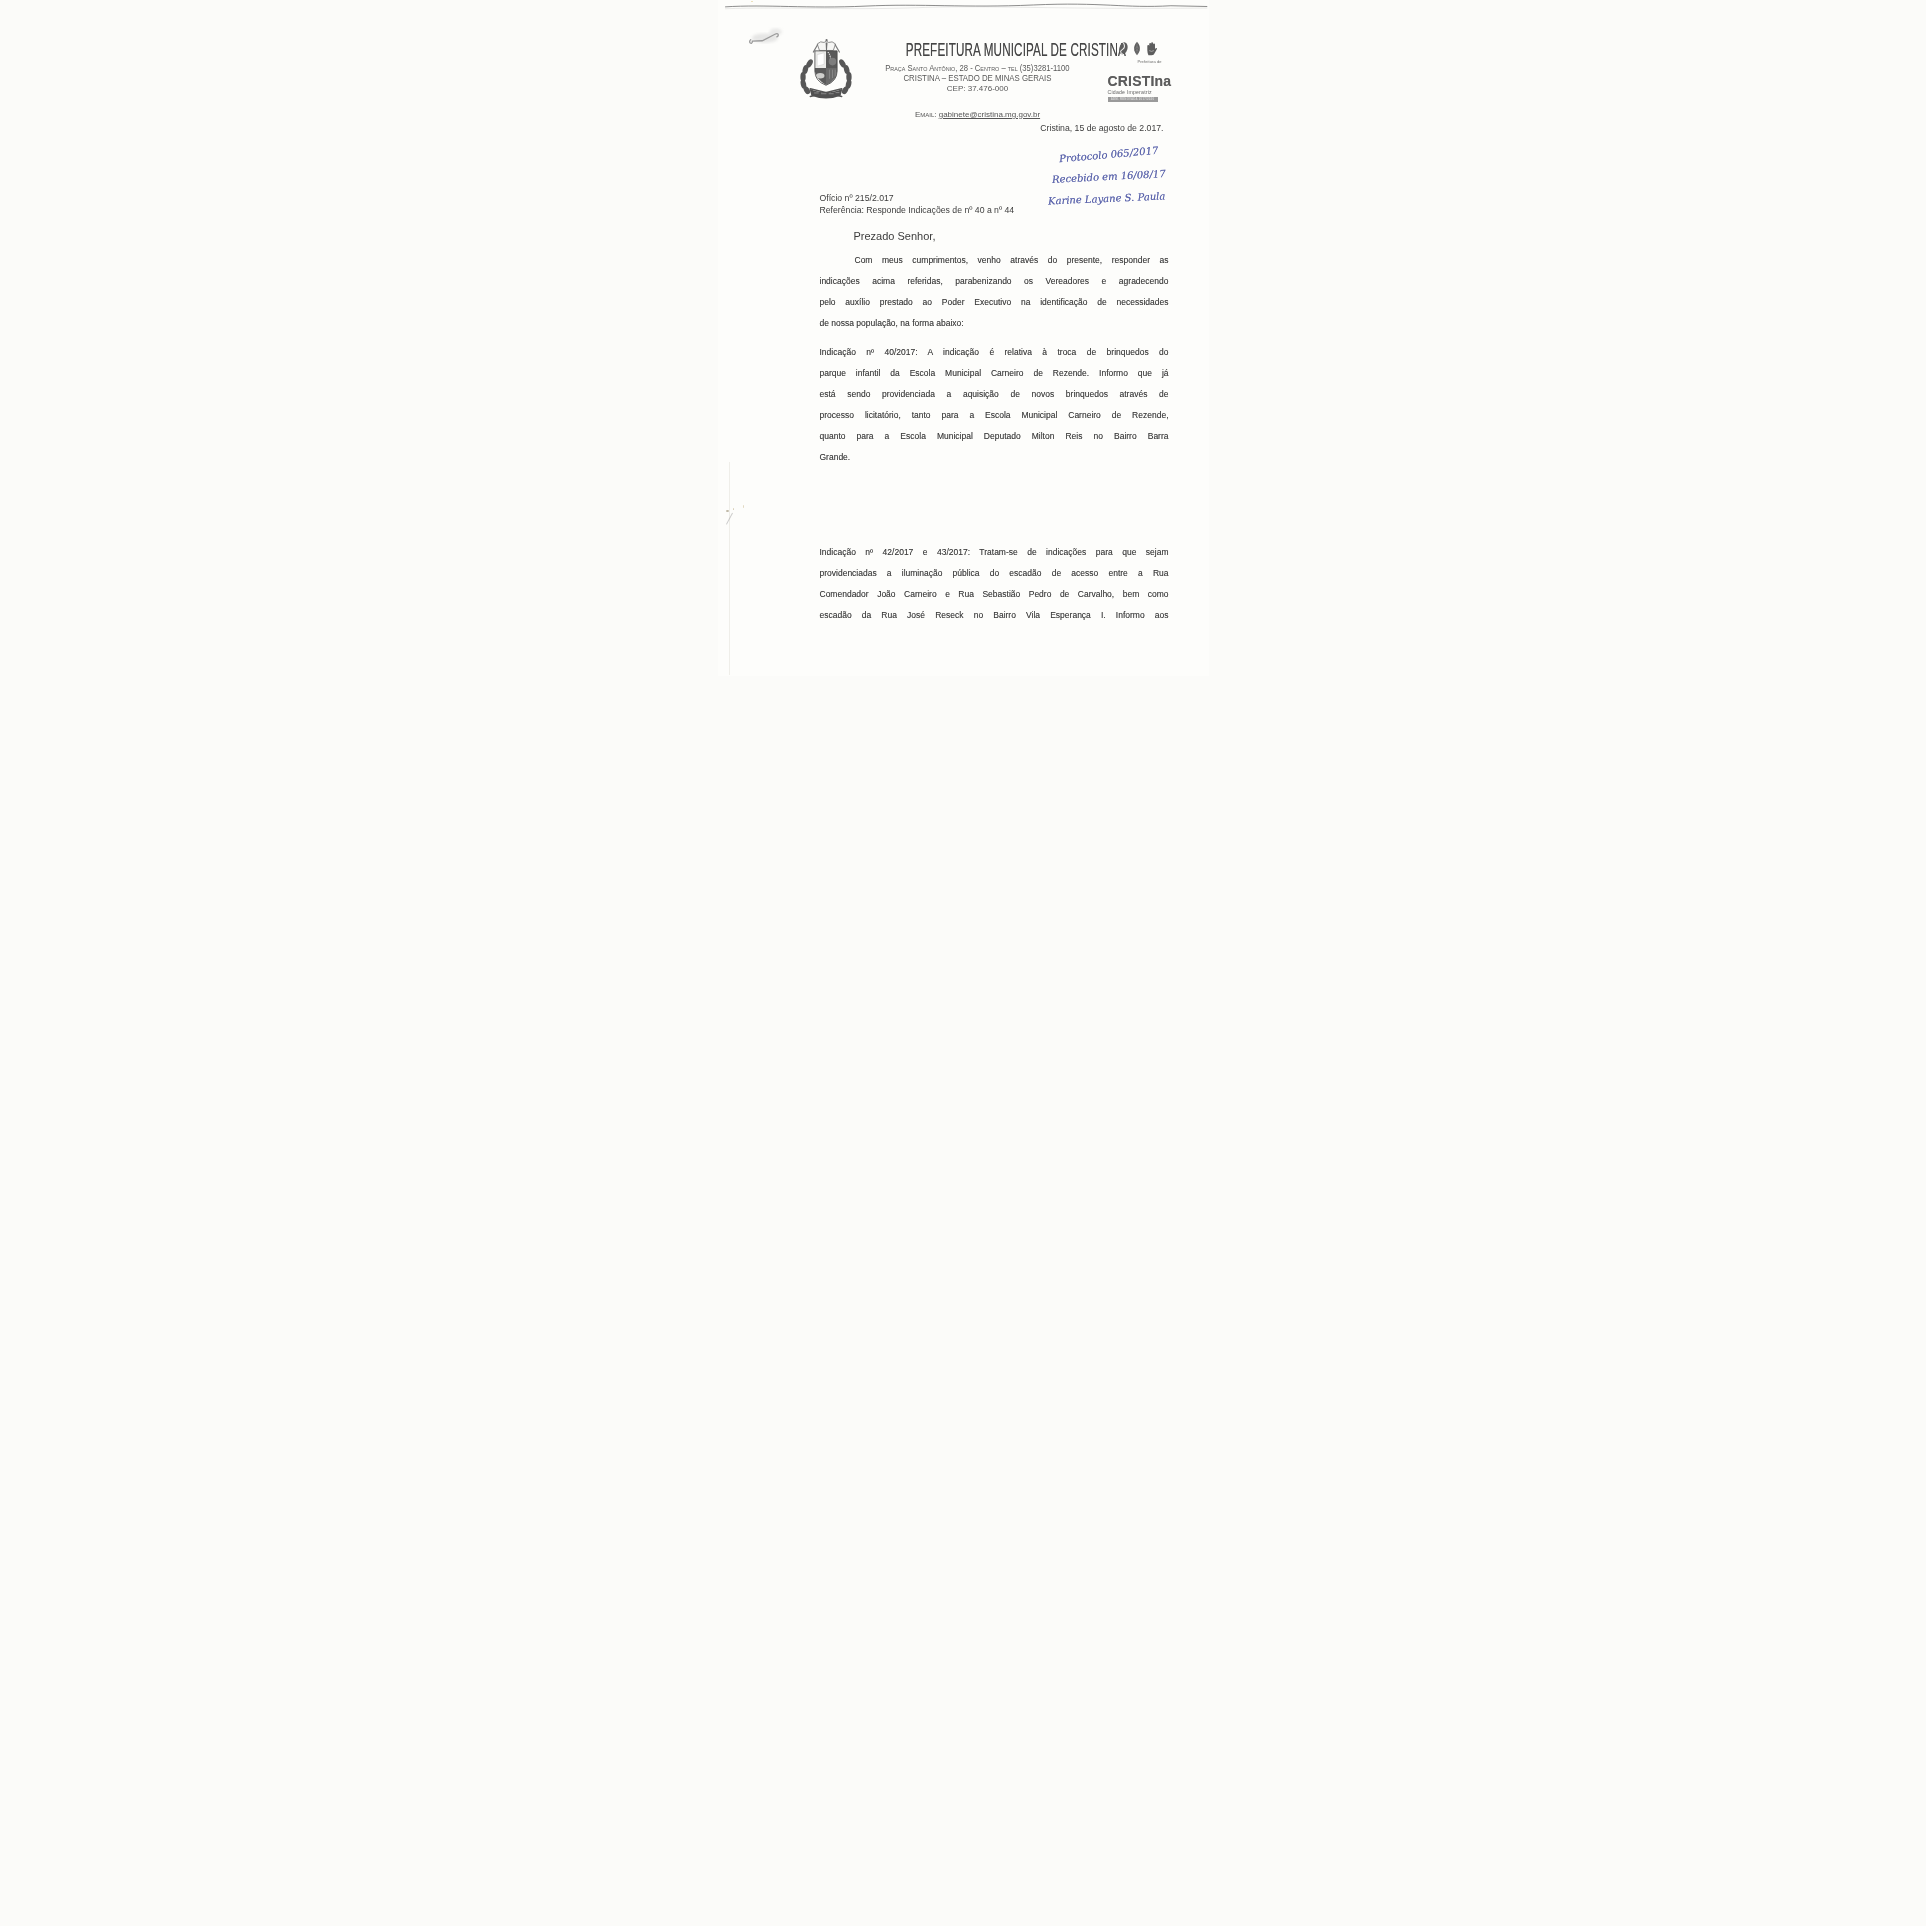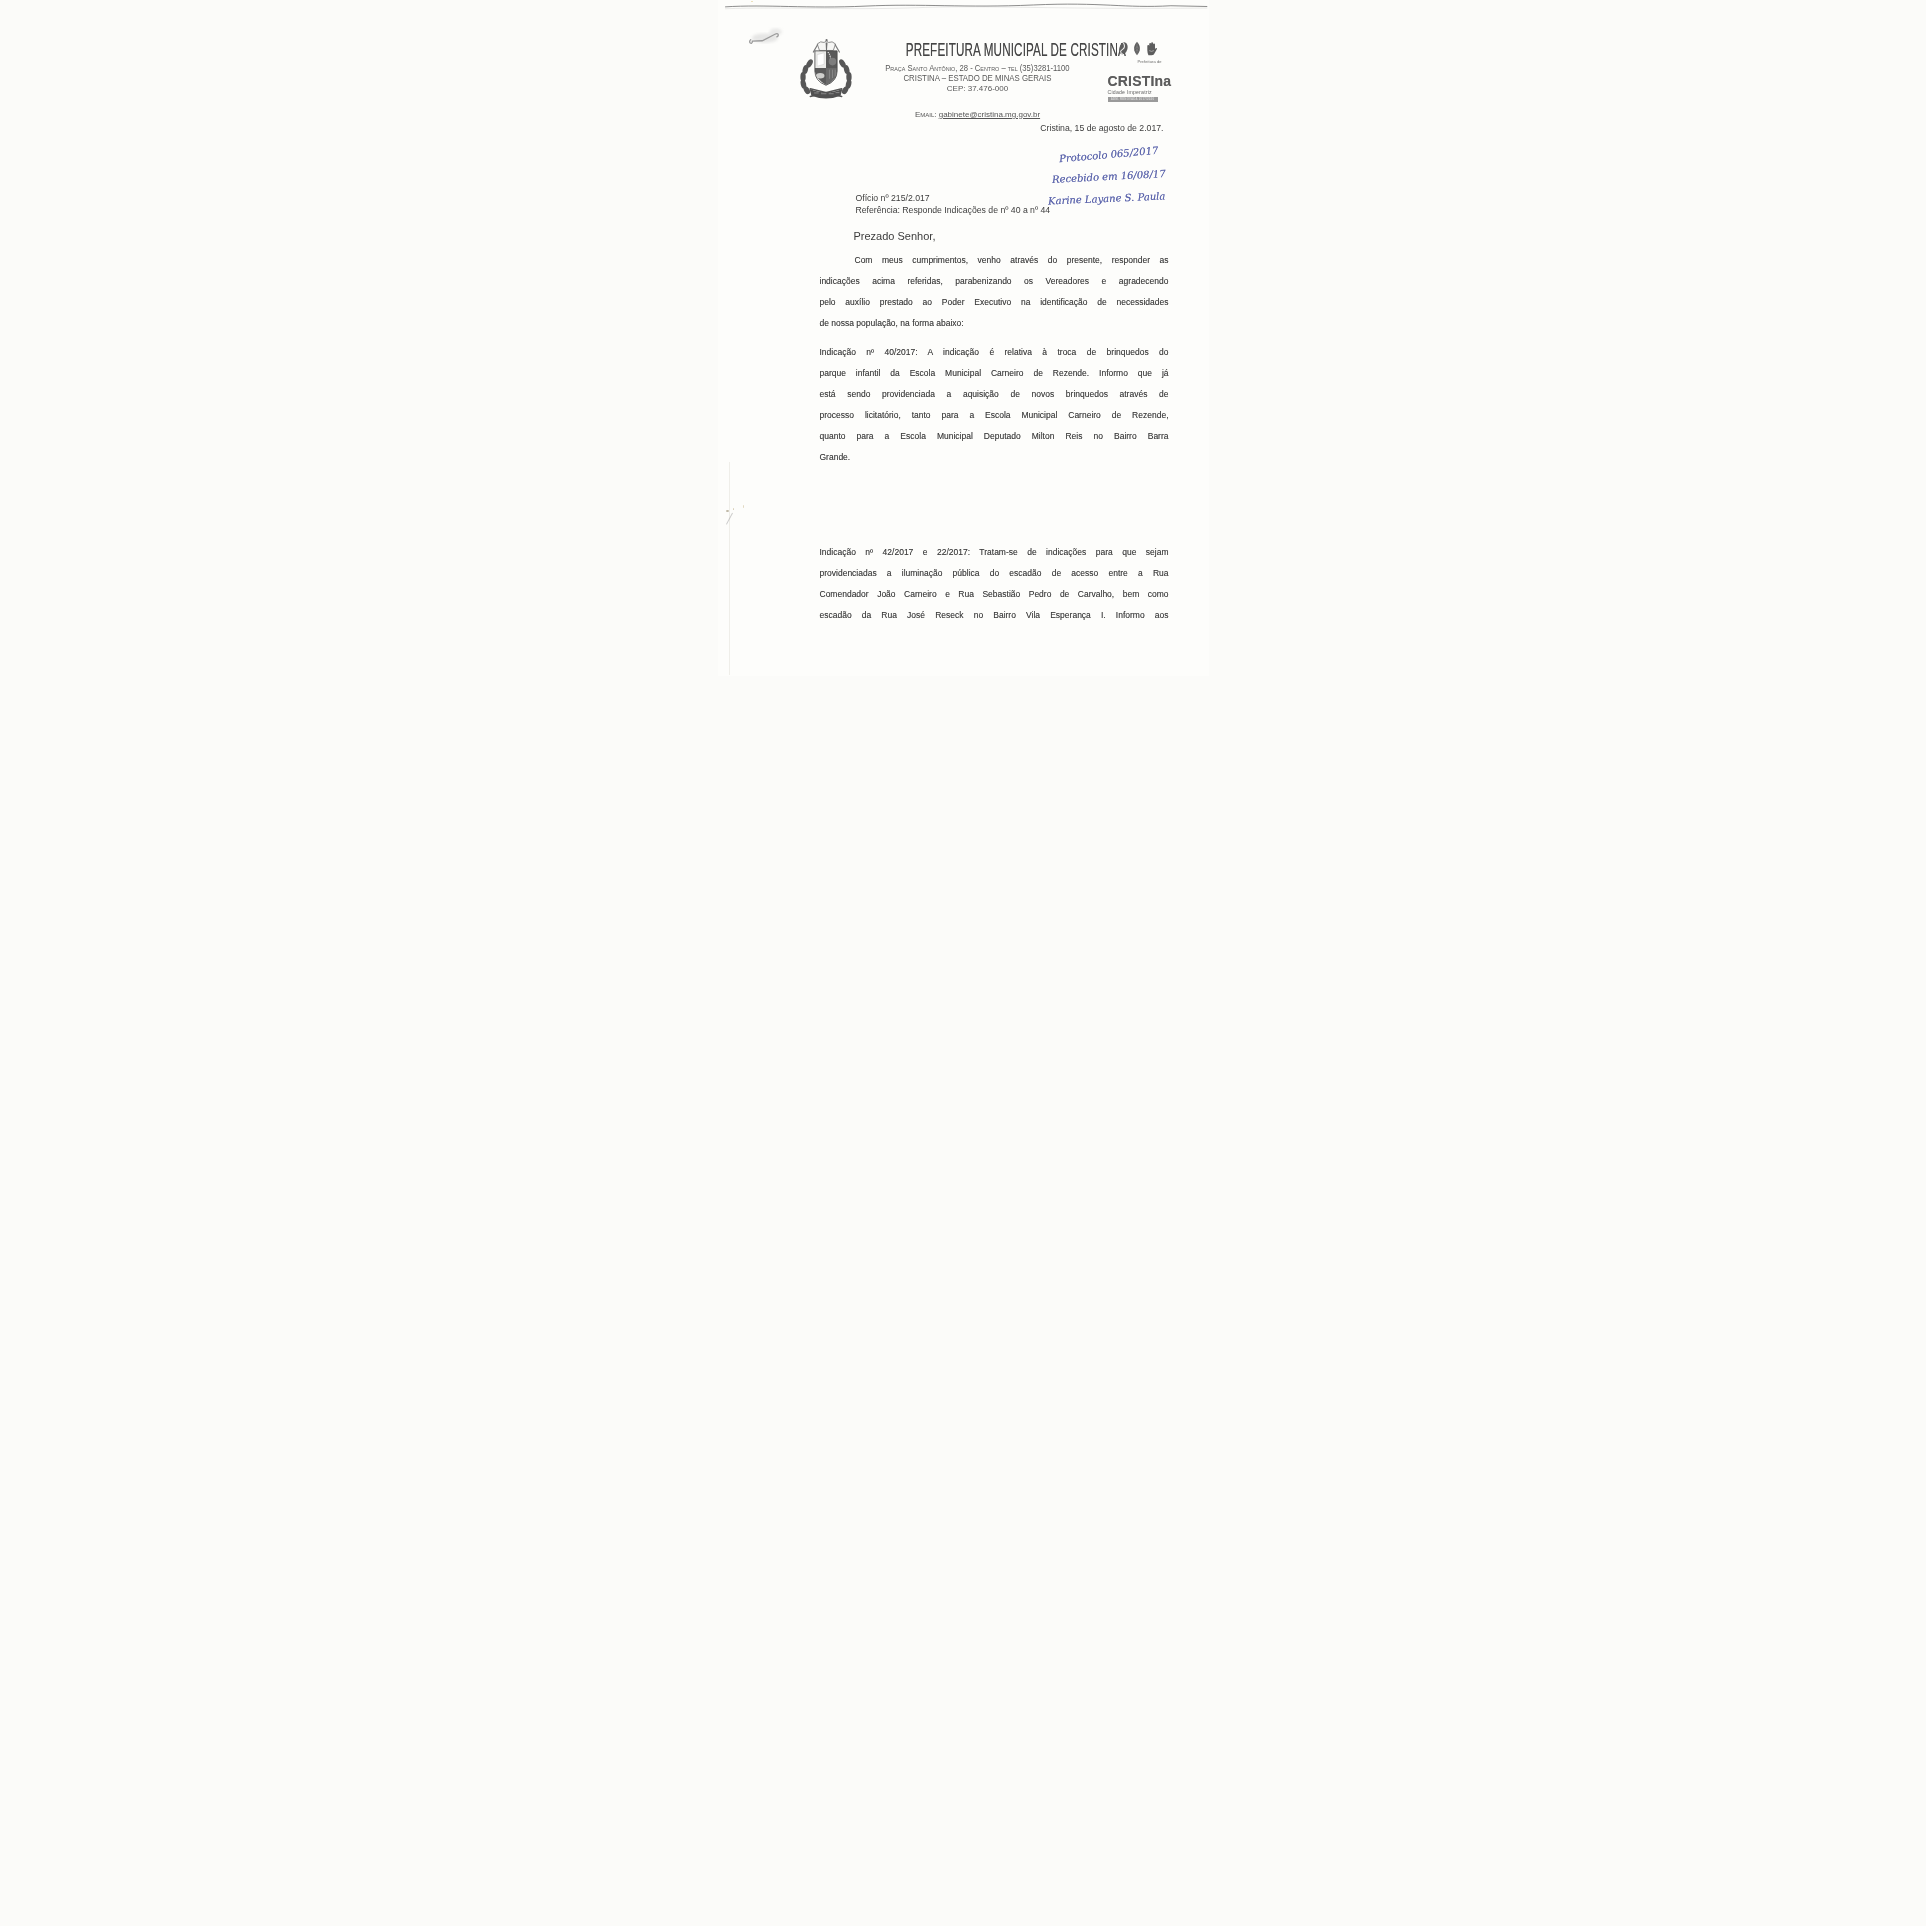--- a/index.html
+++ b/index.html
@@ -38,21 +38,21 @@
              background-image:radial-gradient(#4e4e4e 30%,transparent 34%),radial-gradient(#4e4e4e 30%,transparent 34%);
              background-size:1.5px 1.5px;background-position:0 0,0.8px 0.8px;
              font-size:2.9px;font-weight:bold;color:#d6d6d6;letter-spacing:0.2px;overflow:hidden;}
   
   .dateline{position:absolute;right:45px;top:123px;font-size:8.7px;color:#3c3c3c;}
   .hand{position:absolute;font-family:"DejaVu Serif",serif;font-style:italic;color:#5a63ab;
         text-shadow:0 0 0.3px rgba(90,99,171,.75);white-space:nowrap;}
   #hw1{left:341px;top:149px;font-size:10px;transform:rotate(-5deg);}
   #hw2{left:334px;top:171px;font-size:10px;transform:rotate(-3deg);}
   #hw3{left:330px;top:193px;font-size:10px;transform:rotate(-2.5deg);}
-  .refblock{position:absolute;left:102px;top:192px;font-size:8.7px;line-height:12px;color:#3c3c3c;margin-left:36px;}
+  .refblock{position:absolute;left:102px;top:192px;font-size:8.7px;line-height:12px;color:#3c3c3c;}
   .greeting{position:absolute;left:136px;top:230px;font-size:11px;color:#3c3c3c;text-align:right;}
   .para{position:absolute;left:102px;width:349px;font-size:8.5px;color:#3e3e3e;
         text-shadow:0 0 0.2px rgba(62,62,62,.5);}
   .pline{height:21px;line-height:21px;text-align:justify;text-align-last:justify;white-space:nowrap;}
   .pline.noj{text-align-last:left;}
   .pline.ind{padding-left:35px;}
   #para1{top:250px;} #para2{top:342px;} #para3{top:473px;} #para4{top:542px;}
 </style>
 </head>
 <body>
@@ -173,20 +173,20 @@
     <div class="pline">Indicação nº 40/2017: A indicação é relativa à troca de brinquedos do</div>
     <div class="pline">parque infantil da Escola Municipal Carneiro de Rezende. Informo que já</div>
     <div class="pline">está sendo providenciada a aquisição de novos brinquedos através de</div>
     <div class="pline">processo licitatório, tanto para a Escola Municipal Carneiro de Rezende,</div>
     <div class="pline">quanto para a Escola Municipal Deputado Milton Reis no Bairro Barra</div>
     <div class="pline noj">Grande.</div>
   </div>
 
 
   <div class="para" id="para4">
-    <div class="pline">Indicação nº 42/2017 e 22/2017: Tratam-se de indicações para que sejam</div>
+    <div class="pline">Indicação nº 42/2017 e 43/2017: Tratam-se de indicações para que sejam</div>
     <div class="pline">providenciadas a iluminação pública do escadão de acesso entre a Rua</div>
     <div class="pline">Comendador João Carneiro e Rua Sebastião Pedro de Carvalho, bem como</div>
     <div class="pline">escadão da Rua José Reseck no Bairro Vila Esperança I. Informo aos</div>
   </div>
 
 </div>
 
 
 </body></html>

